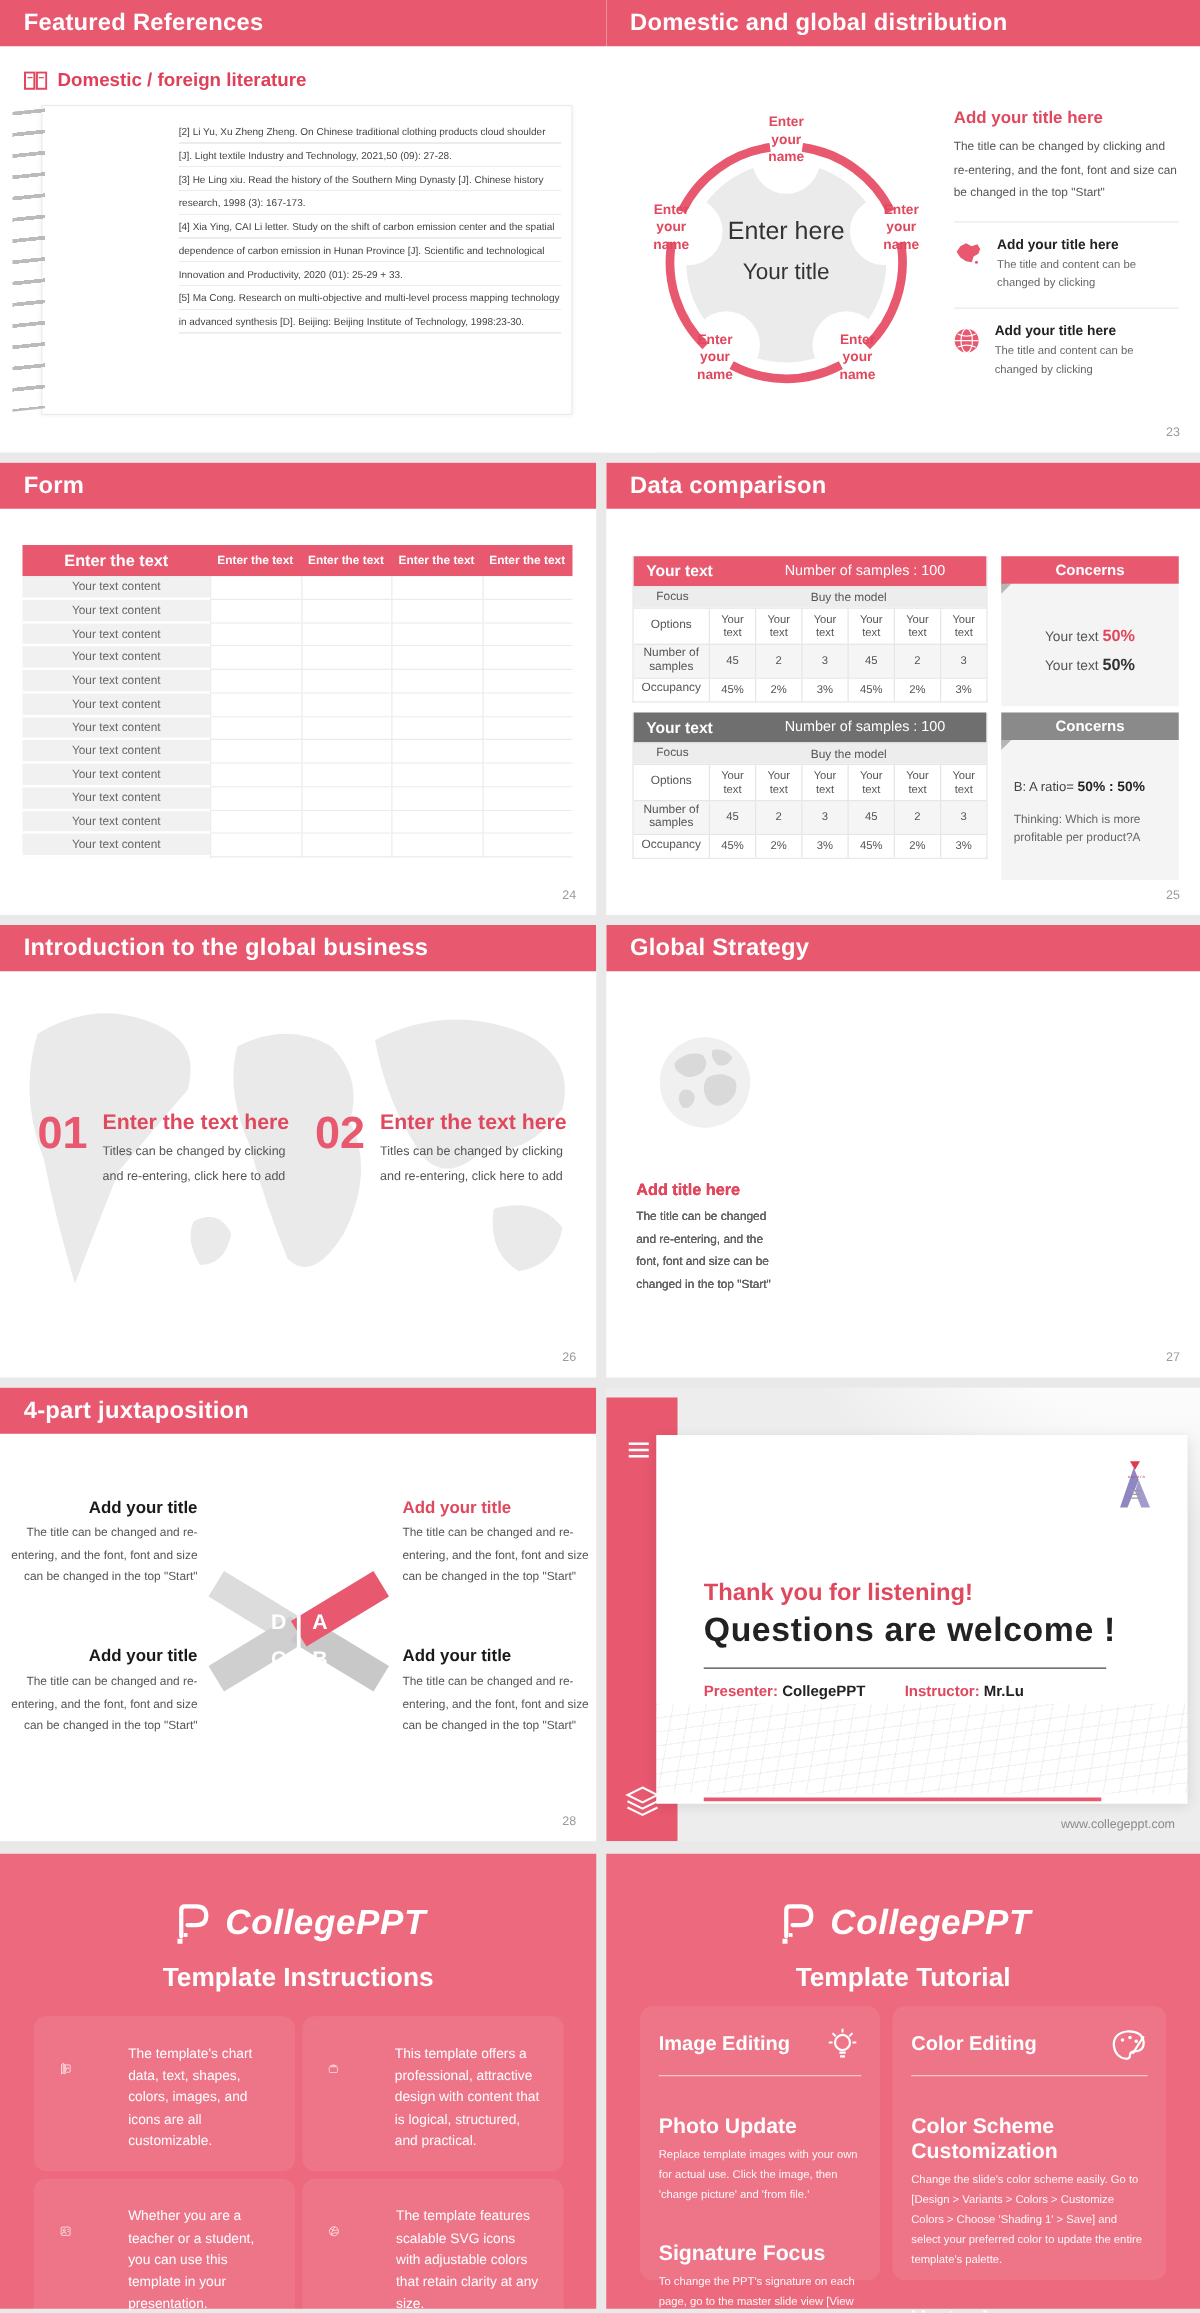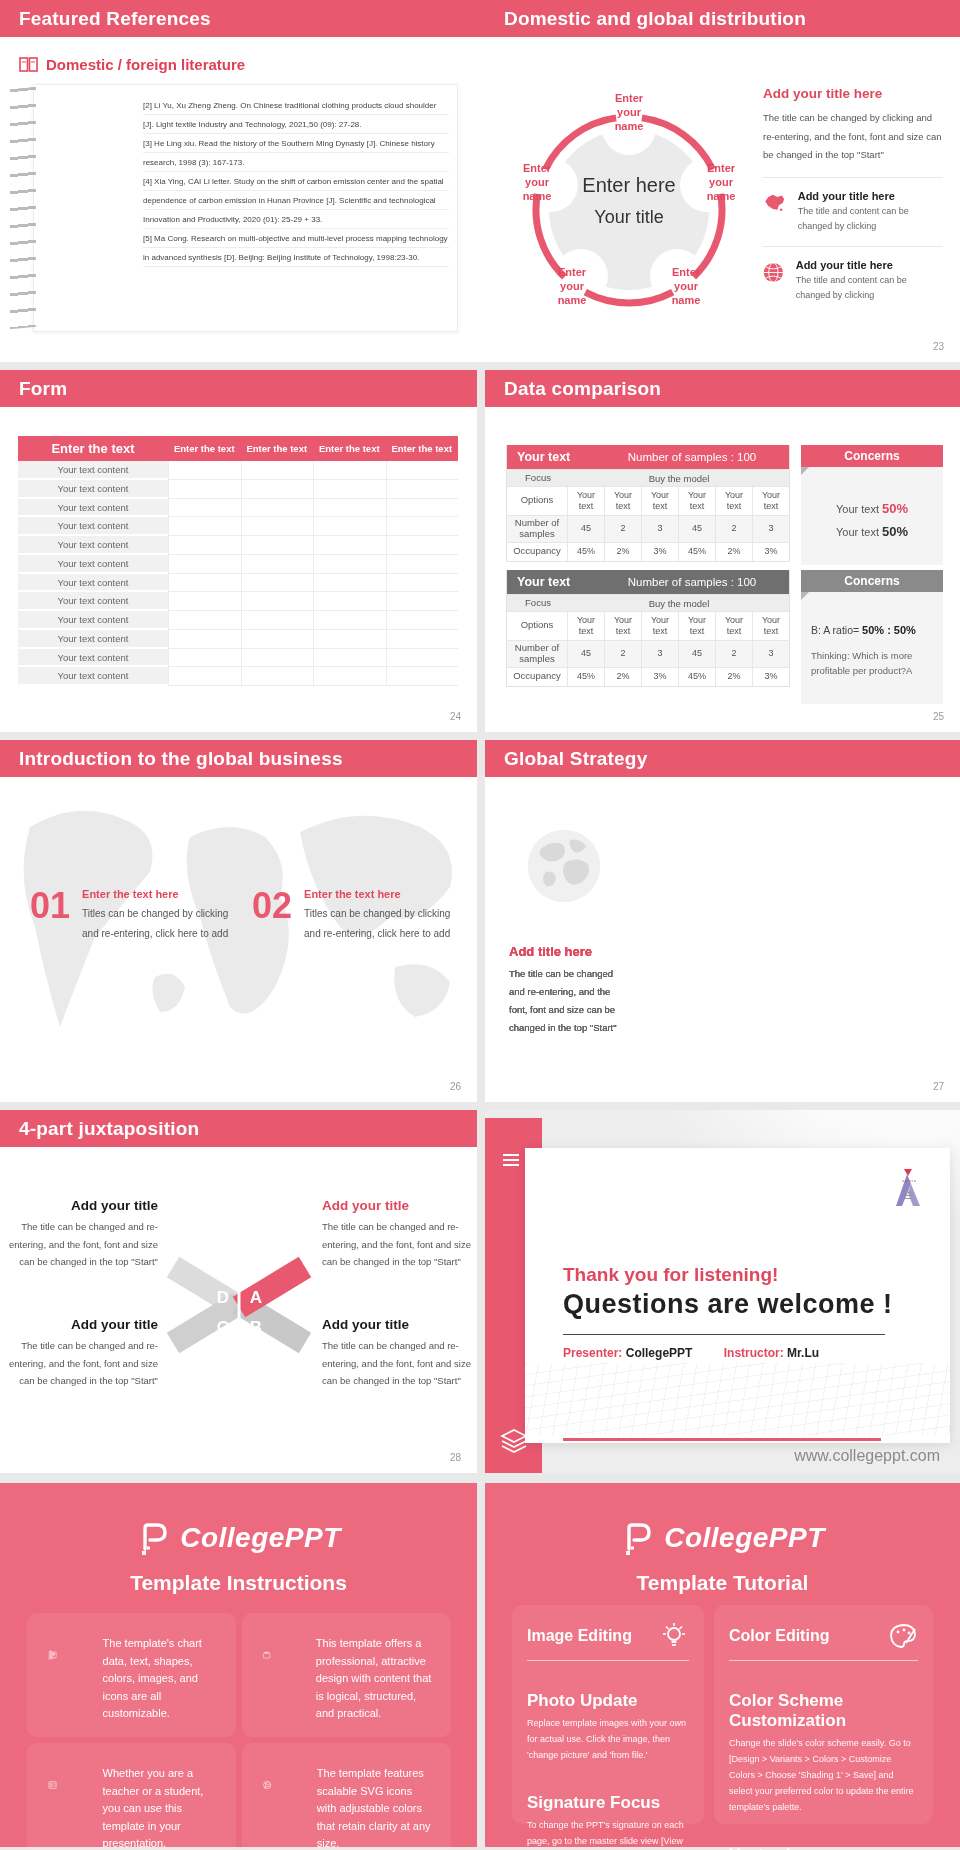--- a/index.html
+++ b/index.html
@@ -96,21 +96,21 @@
   .con-ratio { font-size:10.5px; color:#444; margin-top:6px; }
   .con-ratio b { font-size:11px; color:#222; }
   .con-think { font-size:9.5px; color:#666; line-height:1.6; margin-top:12px; }
 
   
   .worldmap { position:absolute; left:0; top:37px; width:477px; height:325px; opacity:.85; }
   .intro-item { position:absolute; top:148px; display:flex; gap:12px; z-index:2; }
   .intro-item.i1 { left:30px; } .intro-item.i2 { left:252px; }
   .intro-num { font-size:36px; font-weight:bold; color:#e8586f; line-height:1; }
   .intro-txt { width:158px; }
-  .intro-txt b { display:block; color:#e0485e; font-size:11px; }
+  .intro-txt b { display:block; color:#e0485e; font-size:17px; }
   .intro-txt p { font-size:10px; color:#555; line-height:1.95; margin-top:4px; }
 
   
   .scol { position:absolute; top:50px; height:280px; width:158px; }
   .scol .globe { display:block; margin:38px auto 0; }
   .scol b { display:block; margin:40px 0 0 24px; color:#e0485e; font-size:13px; }
   .scol p { margin:6px 24px 0; font-size:9.5px; color:#666; line-height:1.9; }
 
   
   .jux-block { position:absolute; width:150px; }
@@ -134,21 +134,21 @@
   .thx-t1 { position:absolute; left:38px; top:116px; color:#e0485e; font-size:19px; font-weight:bold; }
   .thx-t2 { position:absolute; left:38px; top:141px; color:#222; font-size:27px; font-weight:bold; letter-spacing:.5px; }
   .thx-hr { position:absolute; left:38px; top:186px; width:322px; border-top:1.5px solid #444; }
   .thx-pres { position:absolute; left:38px; top:198px; font-size:12px; font-weight:bold; color:#222; }
   .thx-pres .lbl { color:#e0485e; }
   .thx-pres .gap { display:inline-block; width:28px; }
   .thx-mesh { position:absolute; left:0; bottom:8px; width:100%; height:72px; opacity:.5;
         background:repeating-linear-gradient(100deg, rgba(170,170,170,.28) 0 1px, transparent 1px 13px),
                    repeating-linear-gradient(172deg, rgba(170,170,170,.28) 0 1px, transparent 1px 11px); }
   .thx-bar { position:absolute; left:38px; bottom:2px; width:318px; height:3.5px; background:#e8586f; }
-  .thx-footer { position:absolute; right:20px; bottom:8px; font-size:16px; color:#8a8a8a; }
+  .thx-footer { position:absolute; right:20px; bottom:8px; font-size:10px; color:#8a8a8a; }
   .thx-swirl { position:absolute; right:0; top:0; width:320px; height:110px;
         background:radial-gradient(ellipse at 85% -40%, #fbfbfb 30%, rgba(250,250,250,0) 70%); }
 
   
   .panel { position:absolute; top:1483px; height:364px; background:#ed6a7e; color:#fff; }
   #p-left  { left:0; width:477px; }
   #p-right { left:485px; width:475px; }
   .brandrow { display:flex; justify-content:center; align-items:center; gap:10px; padding-top:36px; }
   .brandrow .brand-name { font-size:28px; font-weight:800; font-style:italic; letter-spacing:.5px; }
   .panel-title { text-align:center; font-size:21px; font-weight:bold; margin-top:14px; }

